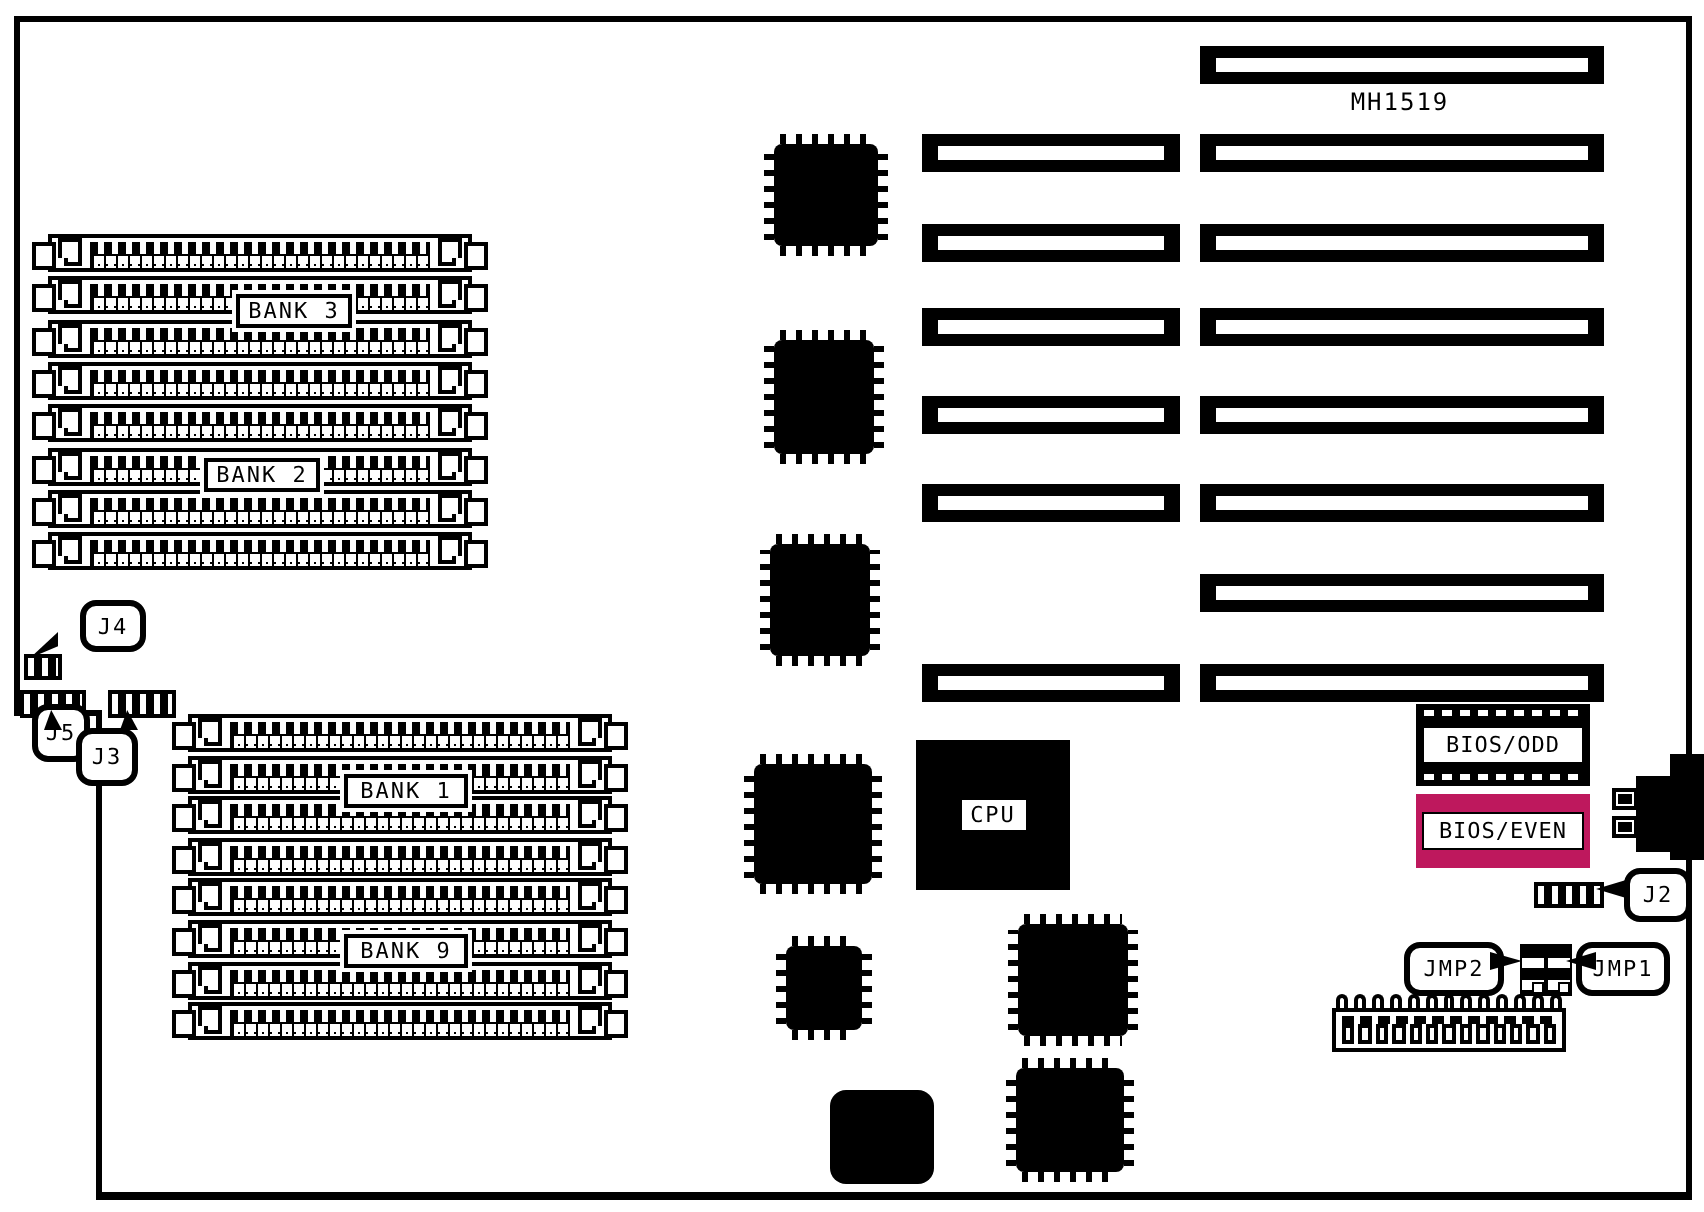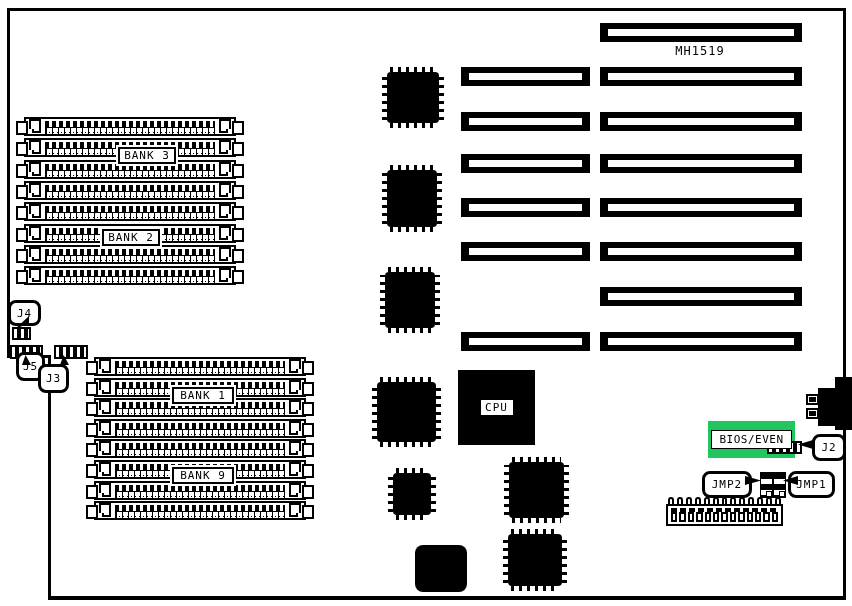--- a/index.html
+++ b/index.html
@@ -53,21 +53,21 @@
   #npu{position:absolute;left:567px;top:402px;width:131px;height:46px;border:2px solid #000;background:#fff;}
   .npu-band{position:absolute;left:3px;right:3px;height:9px;background:repeating-linear-gradient(90deg,#fff 0 5px,#000 5px 9px);border-top:1px solid #000;border-bottom:1px solid #000;}
   .npu-band.t{top:3px;} .npu-band.b{bottom:3px;}
   .npu-tab{position:absolute;left:50%;margin-left:-4px;width:8px;height:7px;background:#000;}
   .npu-tab.t{top:9px;} .npu-tab.b{bottom:9px;}
   .npu-label{position:absolute;left:0;right:0;top:0;bottom:0;margin:auto;width:36px;height:18px;
              border:2px solid #000;border-radius:6px;background:#fff;
              box-shadow:inset 0 0 0 2px #fff,inset 0 0 0 3px #000;
              font-size:11px;display:flex;align-items:center;justify-content:center;z-index:4;}
   #bios-odd{position:absolute;left:708px;top:352px;width:87px;height:41px;background:#000;}
-  #bios-even{position:absolute;left:708px;top:397px;width:87px;height:37px;background:#22c55e;margin-top:24px;}
+  #bios-even{position:absolute;left:708px;top:397px;width:87px;height:37px;background:#be185d;}
   #bios-odd .chip-label,#bios-even .chip-label{width:79px;height:17px;letter-spacing:0.5px;font-size:11px;}
   #kbd{position:absolute;left:702px;top:552px;width:128px;height:42px;background:#000;}
   #kbd .chip-label{width:30px;height:14px;margin-top:11px;}
   .dash-w{position:absolute;left:4px;right:4px;height:3px;
           background:repeating-linear-gradient(90deg,#fff 0 5px,transparent 5px 9px);z-index:2;}
 
   
   .jstrip{position:absolute;border:2px solid #000;
           background:repeating-linear-gradient(90deg,#fff 0 3px,#000 3px 7px);}
   .jblock{position:absolute;width:11px;height:24px;border:1px solid #000;
@@ -423,20 +423,25 @@
         <div class="pins-v" style="left:0"></div>
         <div class="pins-v" style="right:0"></div>
       </div>
     </div>
 
   <div id="cpu">
     <div class="chip-label">CPU</div>
   </div>
 
 
+  <div id="bios-odd">
+    <div class="dash-w" style="top:3px"></div>
+    <div class="dash-w" style="bottom:3px"></div>
+    <div class="chip-label">BIOS/ODD</div>
+  </div>
   <div id="bios-even">
     <div class="chip-label">BIOS/EVEN</div>
   </div>
 
 
   <div id="din-a"></div>
   <div id="din-b"></div>
   <div class="din-tab" style="left:806px;top:394px"></div>
   <div class="din-tab" style="left:806px;top:408px"></div>
 
@@ -476,21 +481,21 @@
     </div>
   </div>
 
   <div class="jstrip" style="left:12px;top:327px;width:15px;height:9px"></div>
   <div class="jstrip" style="left:10px;top:345px;width:29px;height:10px"></div>
   <div class="jstrip" style="left:54px;top:345px;width:30px;height:10px"></div>
   <div class="jstrip" style="left:767px;top:441px;width:31px;height:9px"></div>
   <div class="jblock" style="left:760px;top:472px"></div>
   <div class="jblock" style="left:773px;top:472px"></div>
 
-  <div class="callout" style="left:8px;top:300px;width:27px;height:20px">J4</div>
+  <div class="callout" style="left:40px;top:300px;width:27px;height:20px">J4</div>
   <div class="tri" style="left:15px;top:316px;width:14px;height:13px;clip-path:polygon(0 100%,100% 0,100% 55%)"></div>
 
   <div class="callout" style="left:16px;top:352px;width:23px;height:23px">J5</div>
   <div class="tri" style="left:22px;top:355px;width:9px;height:10px;clip-path:polygon(40% 0,100% 100%,0 100%)"></div>
 
   <div class="callout" style="left:38px;top:364px;width:25px;height:23px">J3</div>
   <div class="tri" style="left:60px;top:355px;width:9px;height:10px;clip-path:polygon(40% 0,100% 100%,0 100%)"></div>
 
   <div class="callout" style="left:812px;top:434px;width:28px;height:21px">J2</div>
   <div class="tri" style="left:798px;top:440px;width:15px;height:9px;clip-path:polygon(0 50%,100% 0,100% 100%)"></div>

